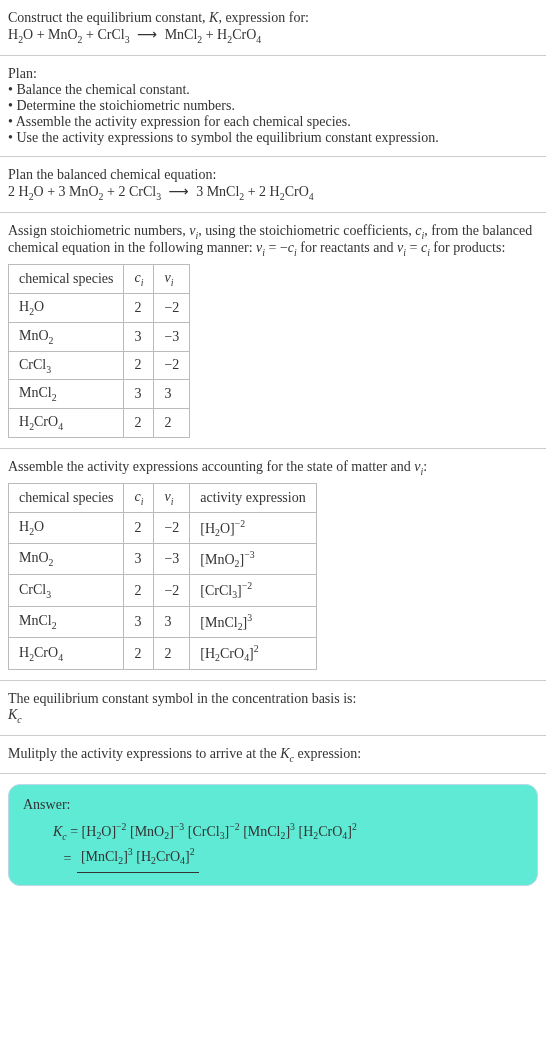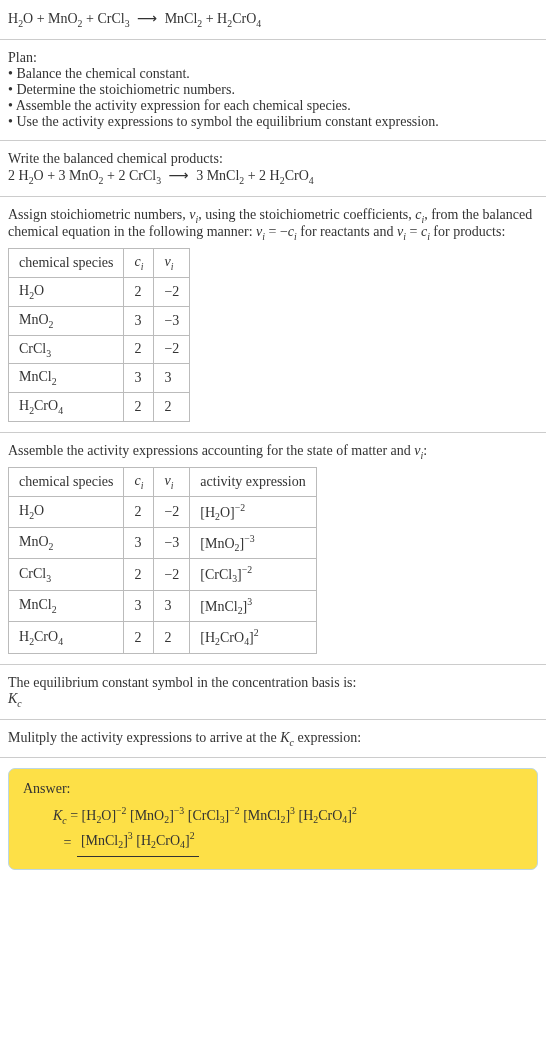--- a/index.html
+++ b/index.html
@@ -30,23 +30,23 @@
     border: 1px solid #bbb;
     padding: 5px 10px;
     text-align: left;
     font-weight: normal;
     background: #fff;
     margin-top: 20px;
   }
   th { background: #fff; }
 
   .answer-box {
-    background: #fde047;
+    background: #5eead4;
     border: 1px solid #bcd7e6;
-    border-radius: 7px;
+    border-radius: 12px;
     padding: 12px 14px;
   }
   .answer-label { margin-bottom: 8px; }
 
   .frac {
     display: inline-block;
     vertical-align: middle;
     text-align: center;
     margin: 0 2px;
   }
@@ -61,36 +61,39 @@
   }
 
   .indent-block { padding-left: 30px; }
   .eq-line { margin-top: 4px; }
 </style>
 </head>
 <body>
 
 <div class="section">
   <div>
+    Construct the equilibrium constant, <span class="italic">K</span>, expression for:
+  </div>
+  <div>
     H<span class="sub">2</span>O + MnO<span class="sub">2</span> + CrCl<span class="sub">3</span>
     <span class="arrow">⟶</span>
     MnCl<span class="sub">2</span> + H<span class="sub">2</span>CrO<span class="sub">4</span>
   </div>
 </div>
 
 <div class="section">
   <div>Plan:</div>
   <div>• Balance the chemical constant.</div>
   <div>• Determine the stoichiometric numbers.</div>
   <div>• Assemble the activity expression for each chemical species.</div>
   <div>• Use the activity expressions to symbol the equilibrium constant expression.</div>
 </div>
 
 <div class="section">
-  <div>Write the balanced chemical products:</div>
+  <div>Plan the balanced chemical equation:</div>
   <div>
     2 H<span class="sub">2</span>O + 3 MnO<span class="sub">2</span> + 2 CrCl<span class="sub">3</span>
     <span class="arrow">⟶</span>
     3 MnCl<span class="sub">2</span> + 2 H<span class="sub">2</span>CrO<span class="sub">4</span>
   </div>
 </div>
 
 <div class="section">
   <div>
     Assign stoichiometric numbers, <span class="italic">ν<span class="sub">i</span></span>, using the stoichiometric coefficients, <span class="italic">c<span class="sub">i</span></span>, from

